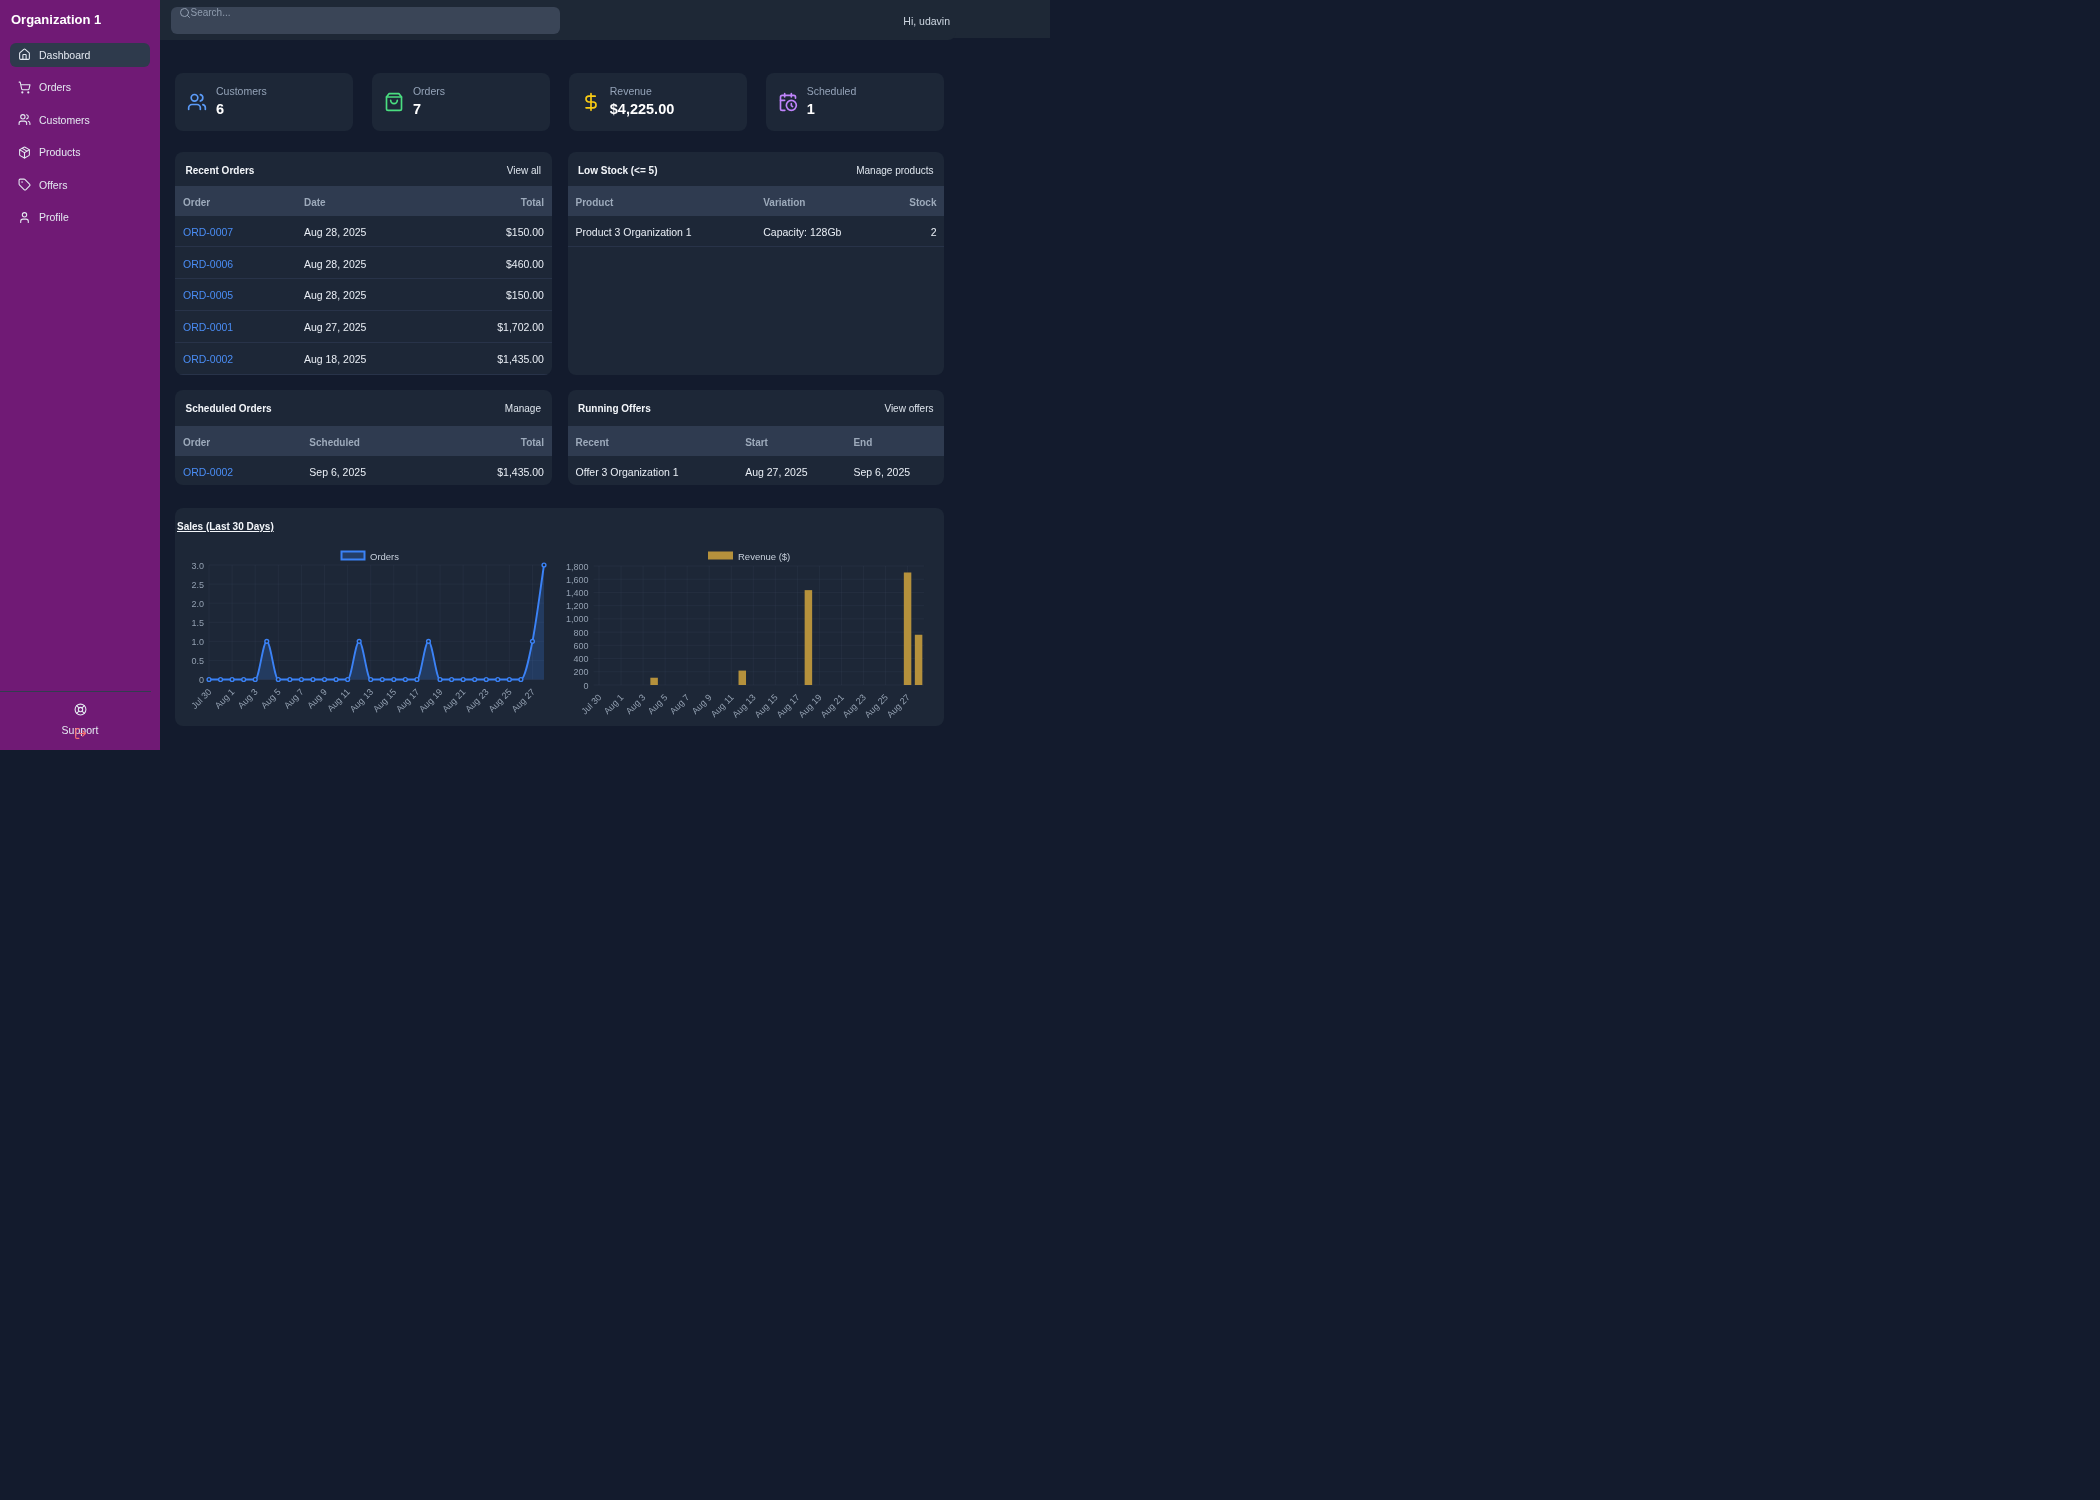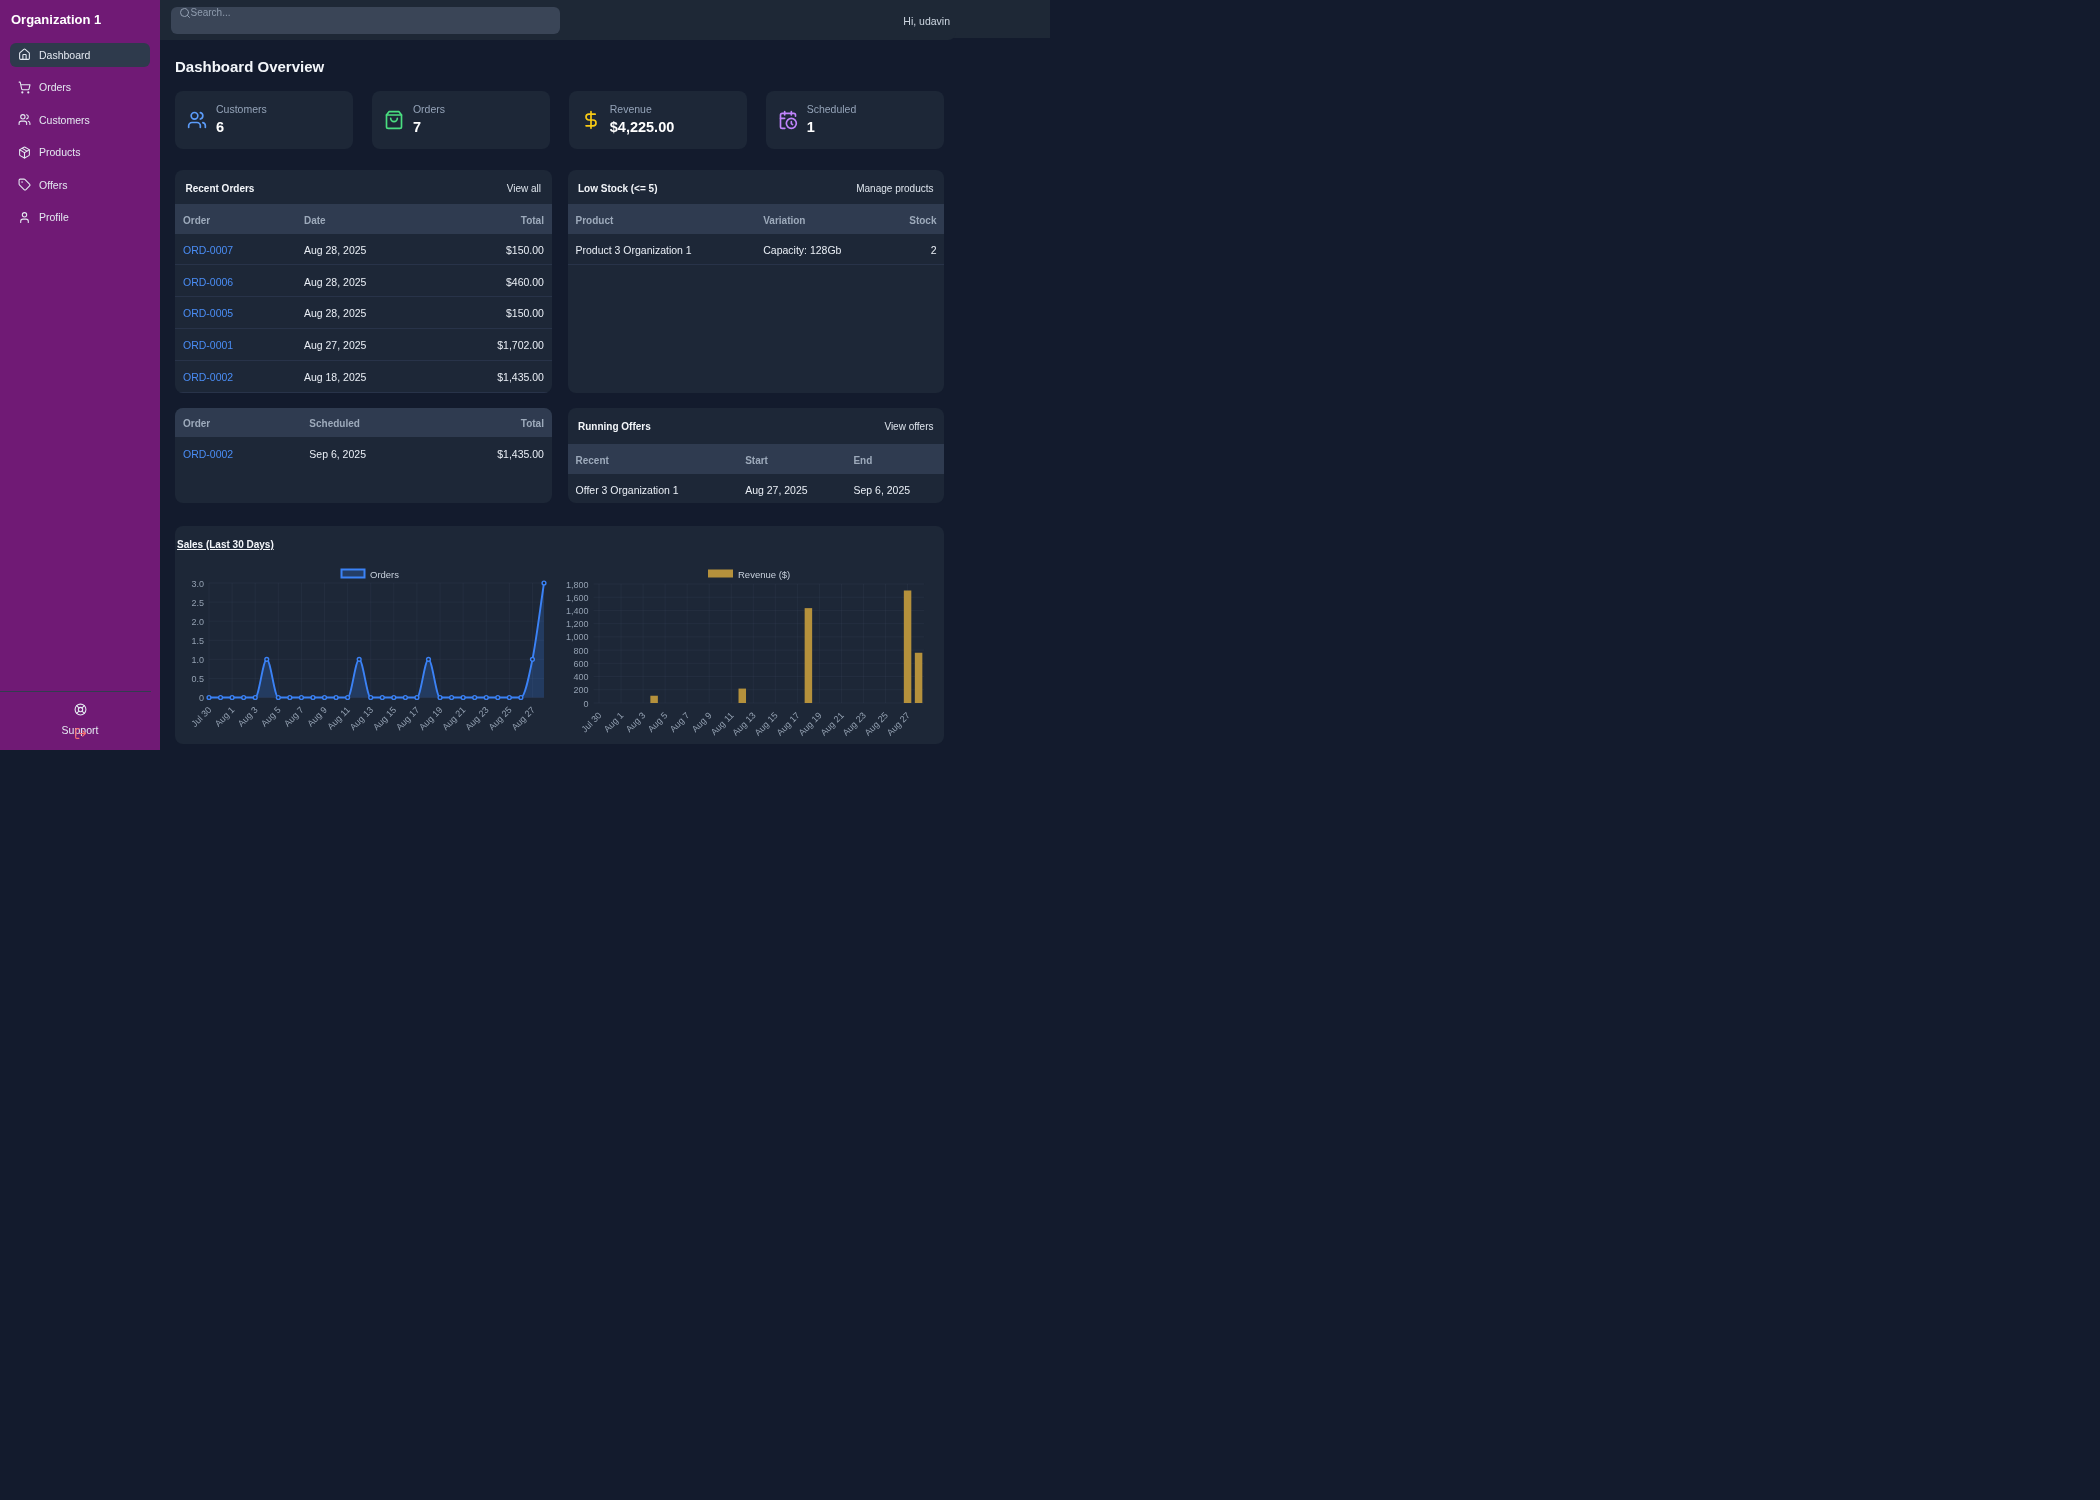--- a/index.html
+++ b/index.html
@@ -126,21 +126,20 @@
     <div class="topbar-tab"></div>
     <div class="search">
         <svg width="12" height="12" viewBox="0 0 24 24" fill="none" stroke="#93a0b2" stroke-width="2" stroke-linecap="round" stroke-linejoin="round">
           <circle cx="11" cy="11" r="8"></circle>
           <path d="m21 21-4.3-4.3"></path>
         </svg>
         <span>Search...</span>
       </div>
     <div class="greet">Hi, udavin</div>
     <div class="container">
-      <h1>Dashboard Overview</h1>
       <div class="stats">
         <div class="card">
             <svg width="20" height="20" viewBox="0 0 24 24" fill="none" stroke="#5b9bf8" stroke-width="2" stroke-linecap="round" stroke-linejoin="round">
               <path d="M16 21v-2a4 4 0 0 0-4-4H6a4 4 0 0 0-4 4v2"></path>
               <circle cx="9" cy="7" r="4"></circle>
               <path d="M22 21v-2a4 4 0 0 0-3-3.87"></path>
               <path d="M16 3.13a4 4 0 0 1 0 7.75"></path>
             </svg>
             <div class="txt">
               <div class="lab">Customers</div>
@@ -232,20 +231,24 @@
             </div>
           <div class="tr b">
               <div style="width:52%;text-align:left;">Product 3 Organization 1</div>
               <div style="width:33%;text-align:left;">Capacity: 128Gb</div>
               <div style="width:15%;text-align:right;">2</div>
             </div>
         </div>
       </div>
       <div class="grid2" style="margin-top:14.5px">
         <div class="panel h96">
+          <div class="phead tall">
+              <span class="t">Scheduled Orders</span>
+              <span class="a">Manage</span>
+            </div>
           <div class="th">
               <div style="width:35%;text-align:left;">Order</div>
               <div style="width:45%;text-align:left;">Scheduled</div>
               <div style="width:20%;text-align:right;">Total</div>
             </div>
           <div class="tr">
               <div style="width:35%;text-align:left;" class="lnk">ORD-0002</div>
               <div style="width:45%;text-align:left;">Sep 6, 2025</div>
               <div style="width:20%;text-align:right;">$1,435.00</div>
             </div>

